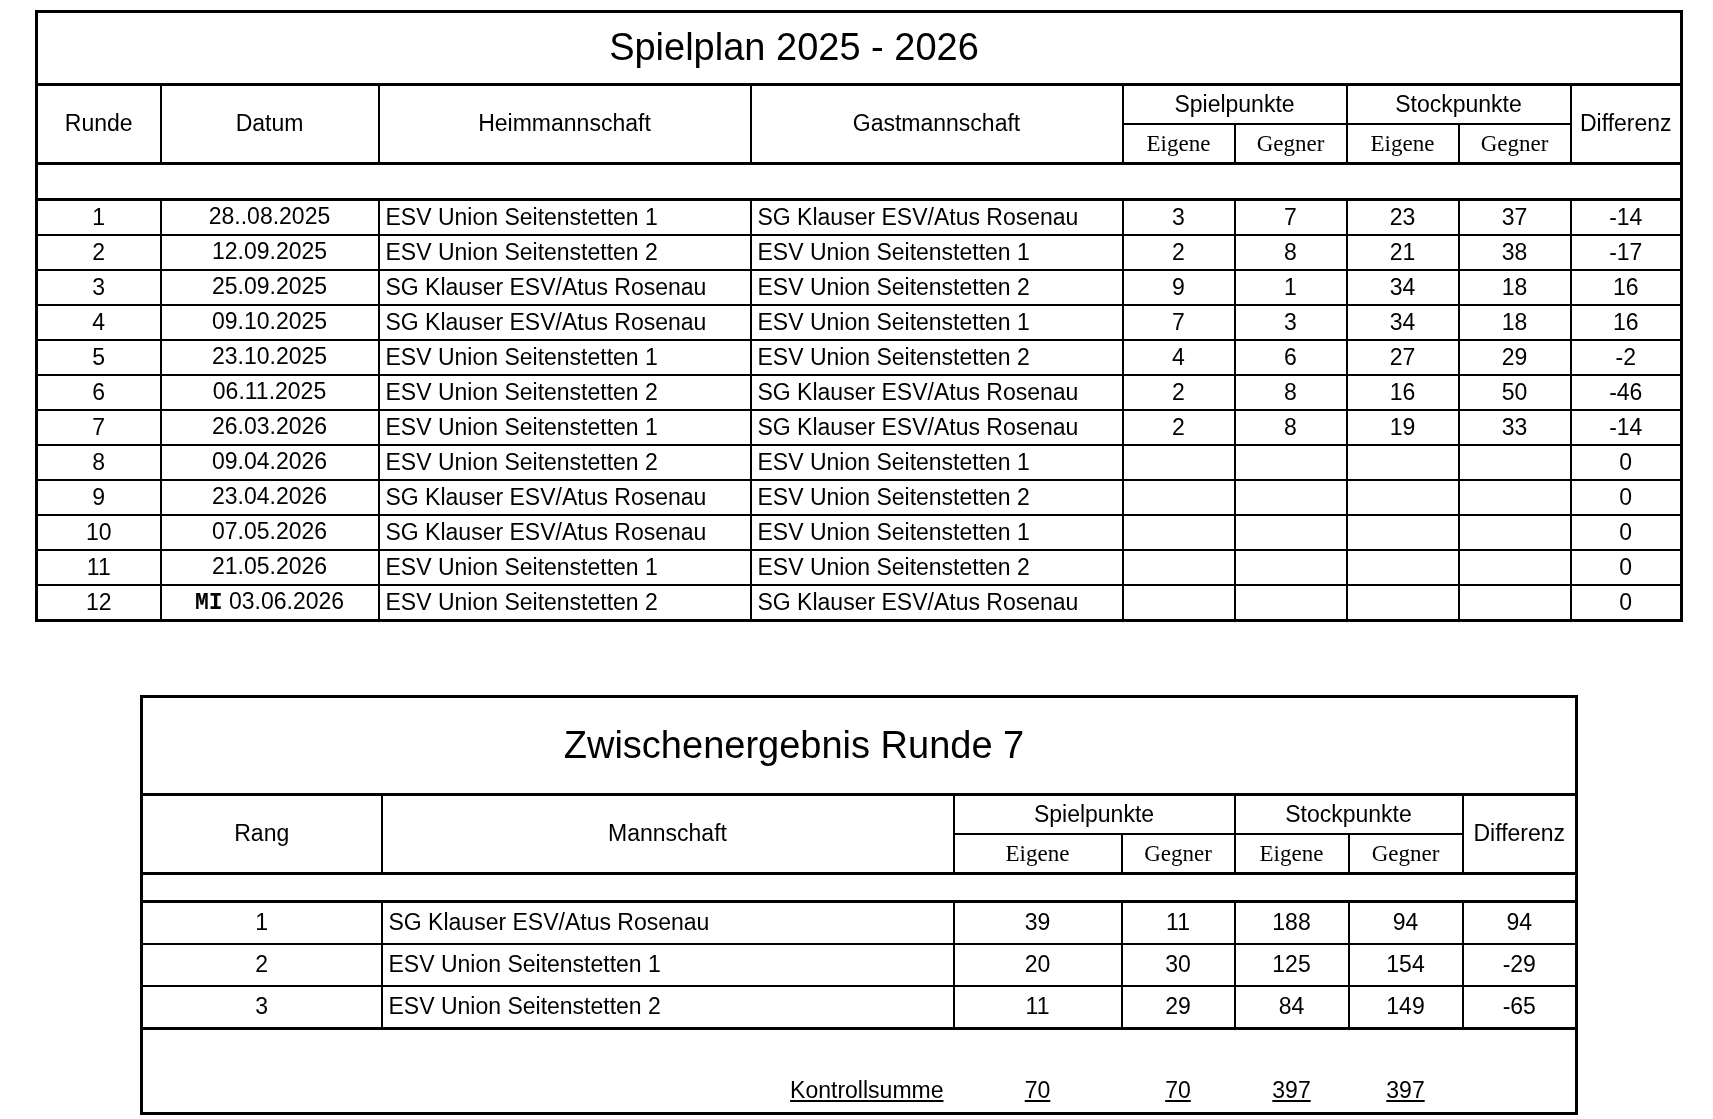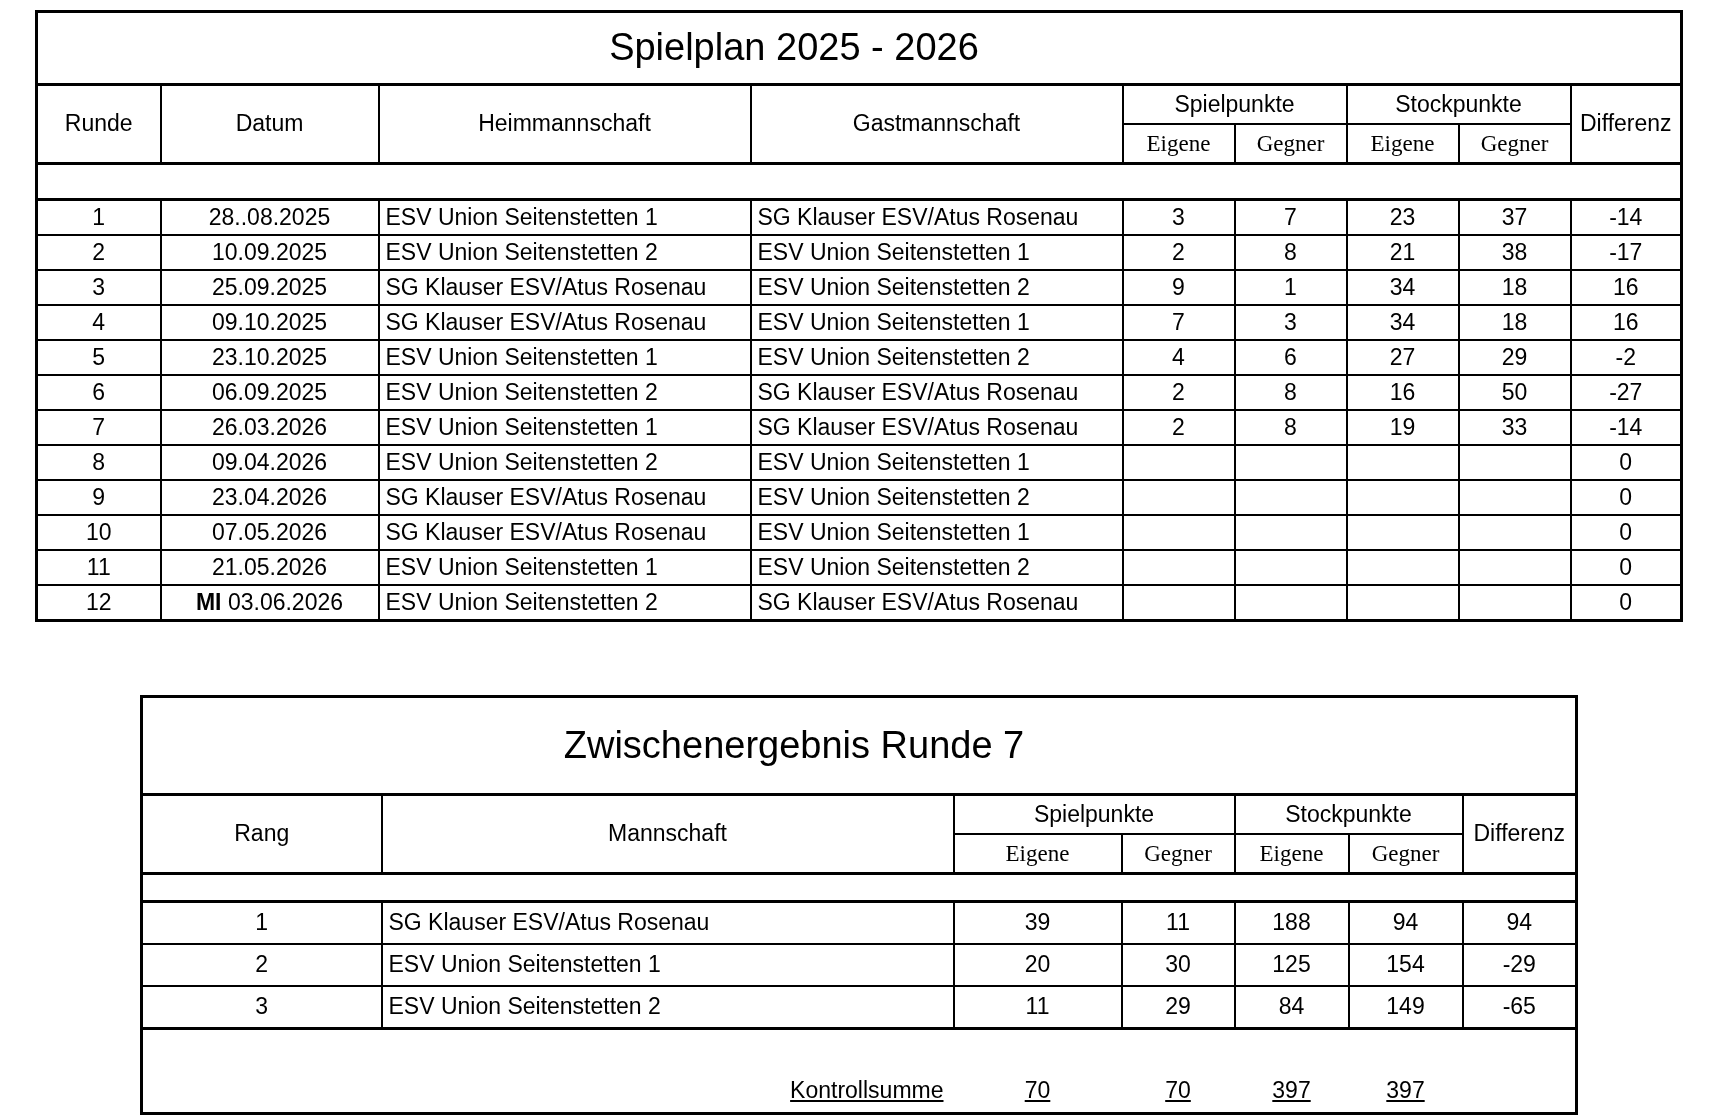--- a/index.html
+++ b/index.html
@@ -20,21 +20,21 @@
   .left{text-align:left;padding-left:6px;}
   .blank td{border-left:none;border-right:none;border-top:3px solid #000;
             border-bottom:3px solid #000;}
   .t1 .blank td{height:33px;}
   .t2 .blank td{height:25px;}
   .t1 tr.data td{height:33px;}
   .t2 tr.data td{height:40px;}
   .foot-gap td{border:none;border-top:3px solid #000;height:40px;}
   .foot td{border:none;height:42px;text-decoration:underline;}
   .k-label{text-align:right;padding-right:10px;}
-  b{font-weight:bold;}
+  b{font-weight:bold;font-family:Liberation Mono, monospace;}
 </style>
 </head>
 <body>
 
 <div class="page">
 
   <table class="t1">
     <colgroup>
       <col style="width:124px">
         <col style="width:218px">
@@ -75,21 +75,21 @@
       <td class="left">ESV Union Seitenstetten 1</td>
       <td class="left">SG Klauser ESV/Atus Rosenau</td>
       <td>3</td>
       <td>7</td>
       <td>23</td>
       <td>37</td>
       <td>-14</td>
     </tr>
     <tr class="data">
       <td>2</td>
-      <td><b></b> <span>10.09.2025</span></td>
+      <td><b></b> <span>12.09.2025</span></td>
       <td class="left">ESV Union Seitenstetten 2</td>
       <td class="left">ESV Union Seitenstetten 1</td>
       <td>2</td>
       <td>8</td>
       <td>21</td>
       <td>38</td>
       <td>-17</td>
     </tr>
     <tr class="data">
       <td>3</td>
@@ -119,28 +119,28 @@
       <td class="left">ESV Union Seitenstetten 1</td>
       <td class="left">ESV Union Seitenstetten 2</td>
       <td>4</td>
       <td>6</td>
       <td>27</td>
       <td>29</td>
       <td>-2</td>
     </tr>
     <tr class="data">
       <td>6</td>
-      <td><b></b> <span>06.09.2025</span></td>
+      <td><b></b> <span>06.11.2025</span></td>
       <td class="left">ESV Union Seitenstetten 2</td>
       <td class="left">SG Klauser ESV/Atus Rosenau</td>
       <td>2</td>
       <td>8</td>
       <td>16</td>
       <td>50</td>
-      <td>-27</td>
+      <td>-46</td>
     </tr>
     <tr class="data">
       <td>7</td>
       <td><b></b> <span>26.03.2026</span></td>
       <td class="left">ESV Union Seitenstetten 1</td>
       <td class="left">SG Klauser ESV/Atus Rosenau</td>
       <td>2</td>
       <td>8</td>
       <td>19</td>
       <td>33</td>

